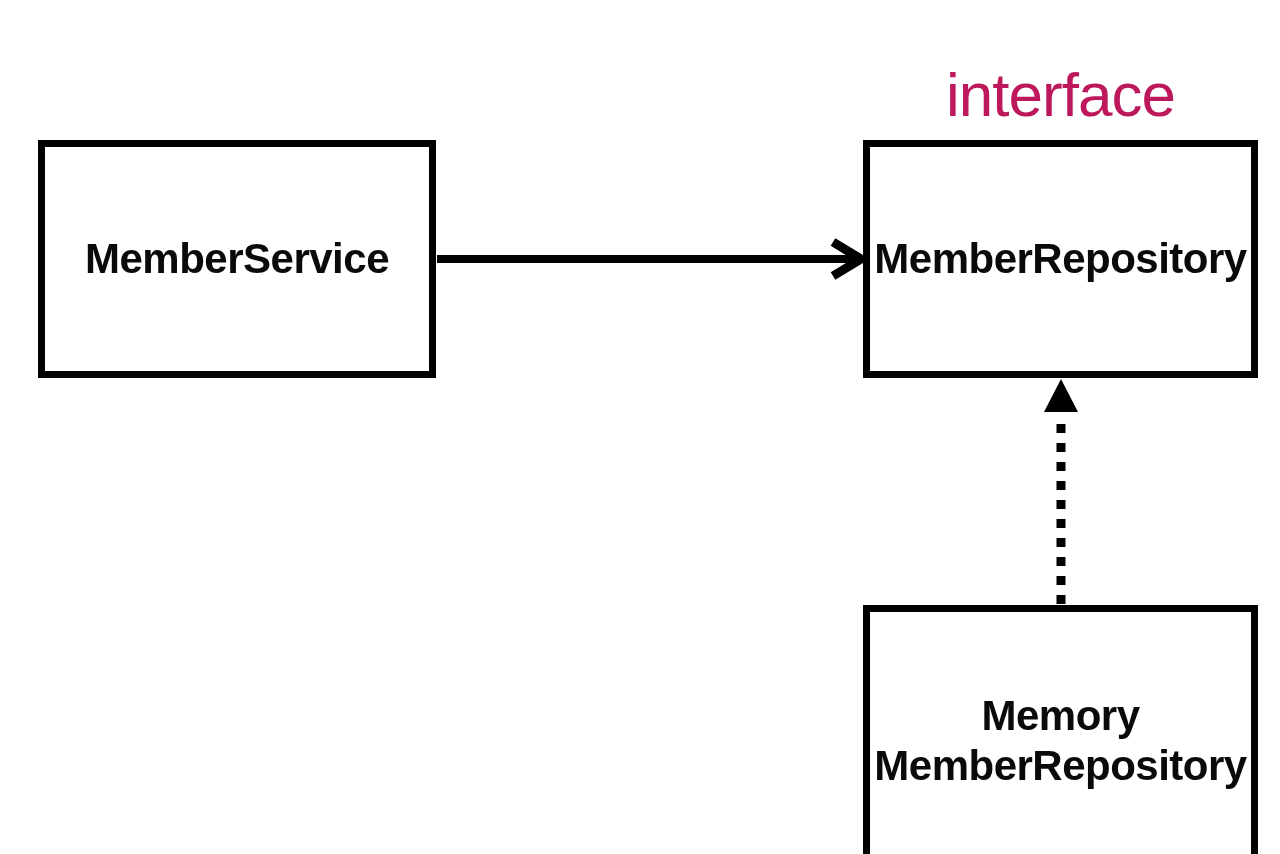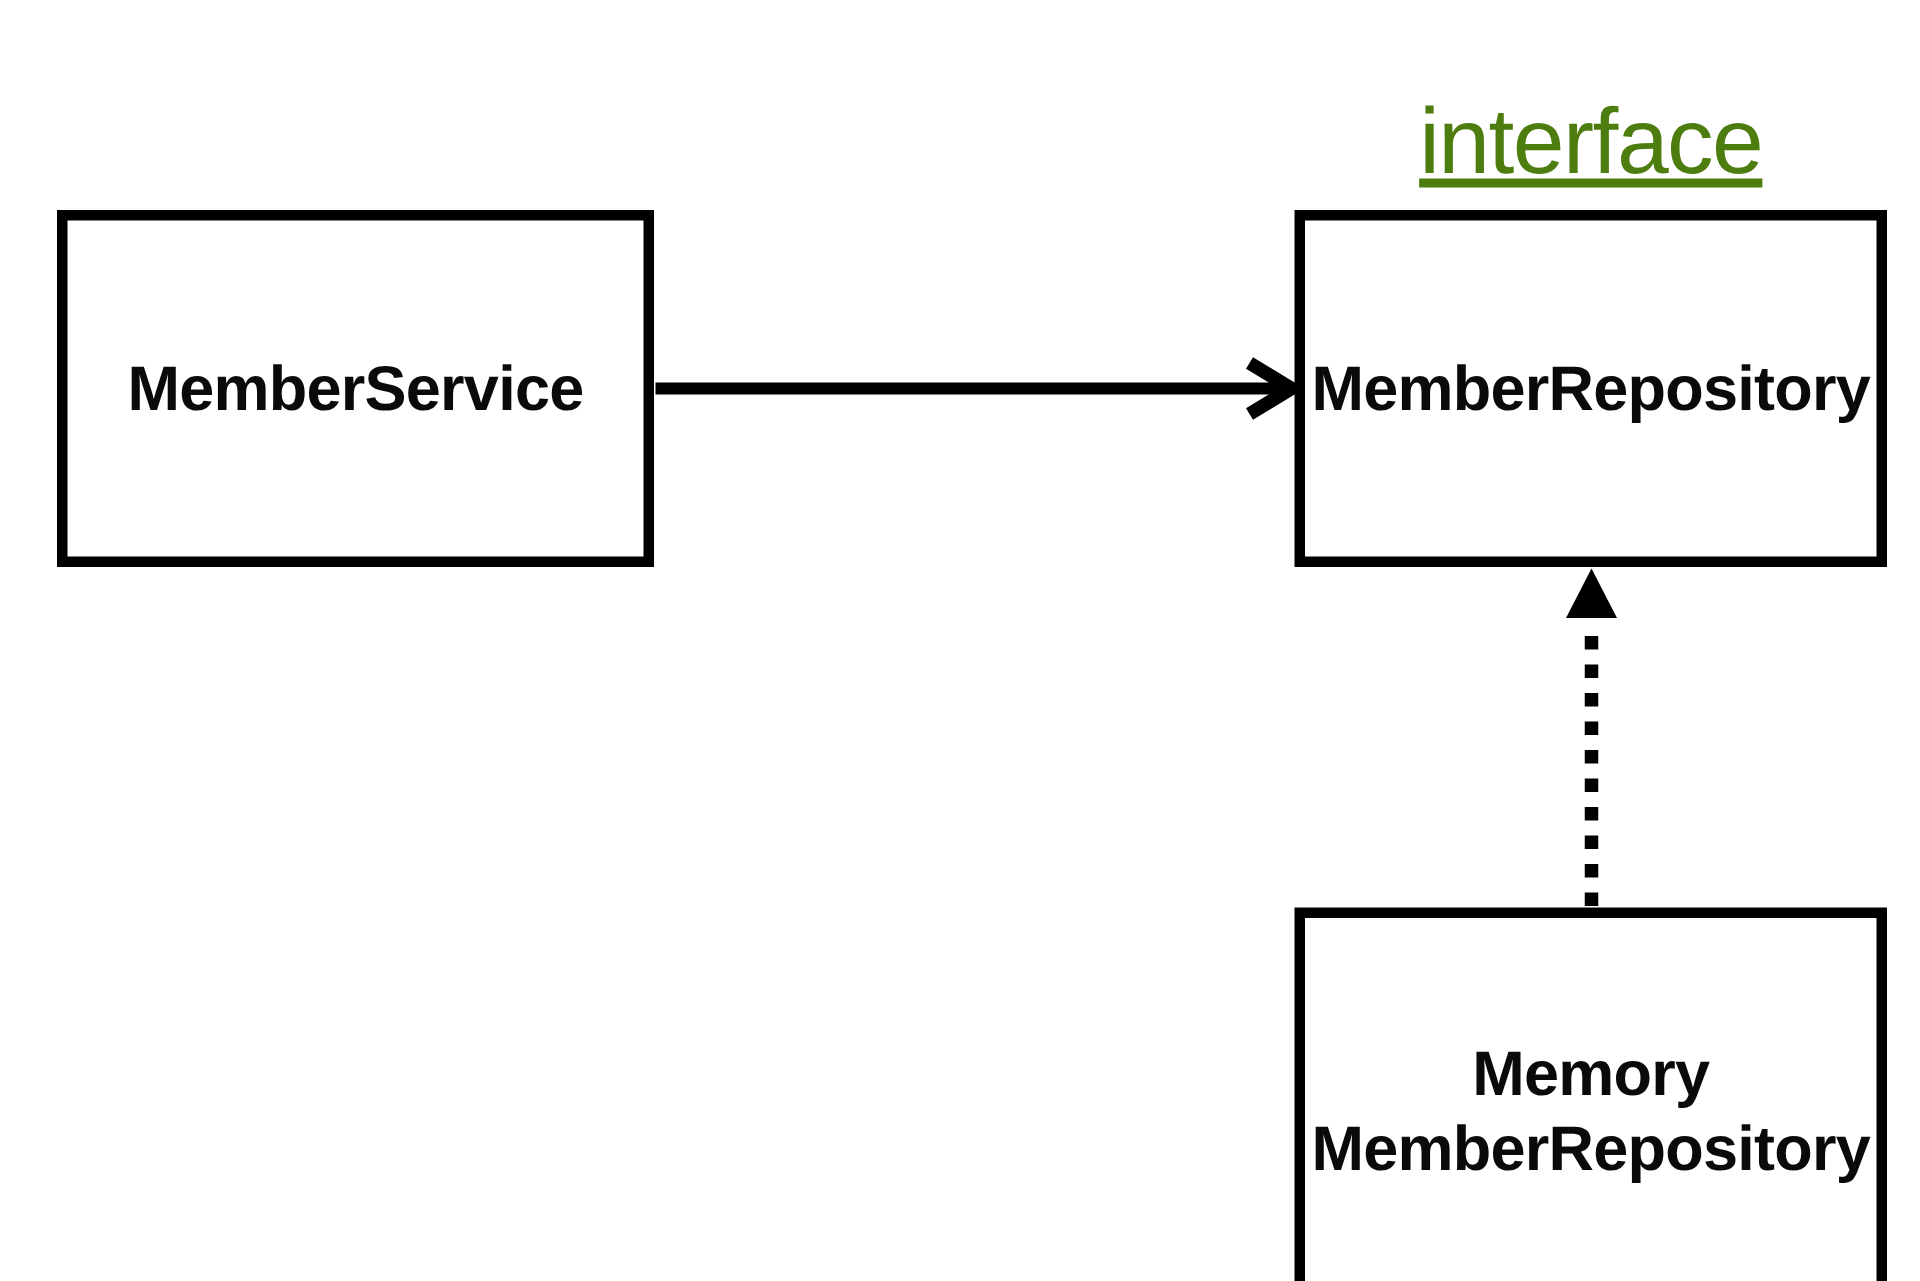--- a/index.html
+++ b/index.html
@@ -32,23 +32,22 @@
   .node-memory-member-repository { left: 863px; top: 605px; width: 395px; height: 272px; }
   .stereotype-label {
     position: absolute;
     left: 863px;
     top: 64px;
     width: 395px;
     text-align: center;
     font-weight: 400;
     font-size: 62px;
     line-height: 62px;
-    color: #4d7c0f;
+    color: #be185d;
     letter-spacing: -1px;
-    text-decoration: underline;
   }
   svg.edges { position: absolute; inset: 0; width: 1280px; height: 854px; pointer-events: none; }
 </style>
 </head>
 <body>
 
 <div class="canvas">
 
   <div class="node node-member-service">
     <span>MemberService</span>

